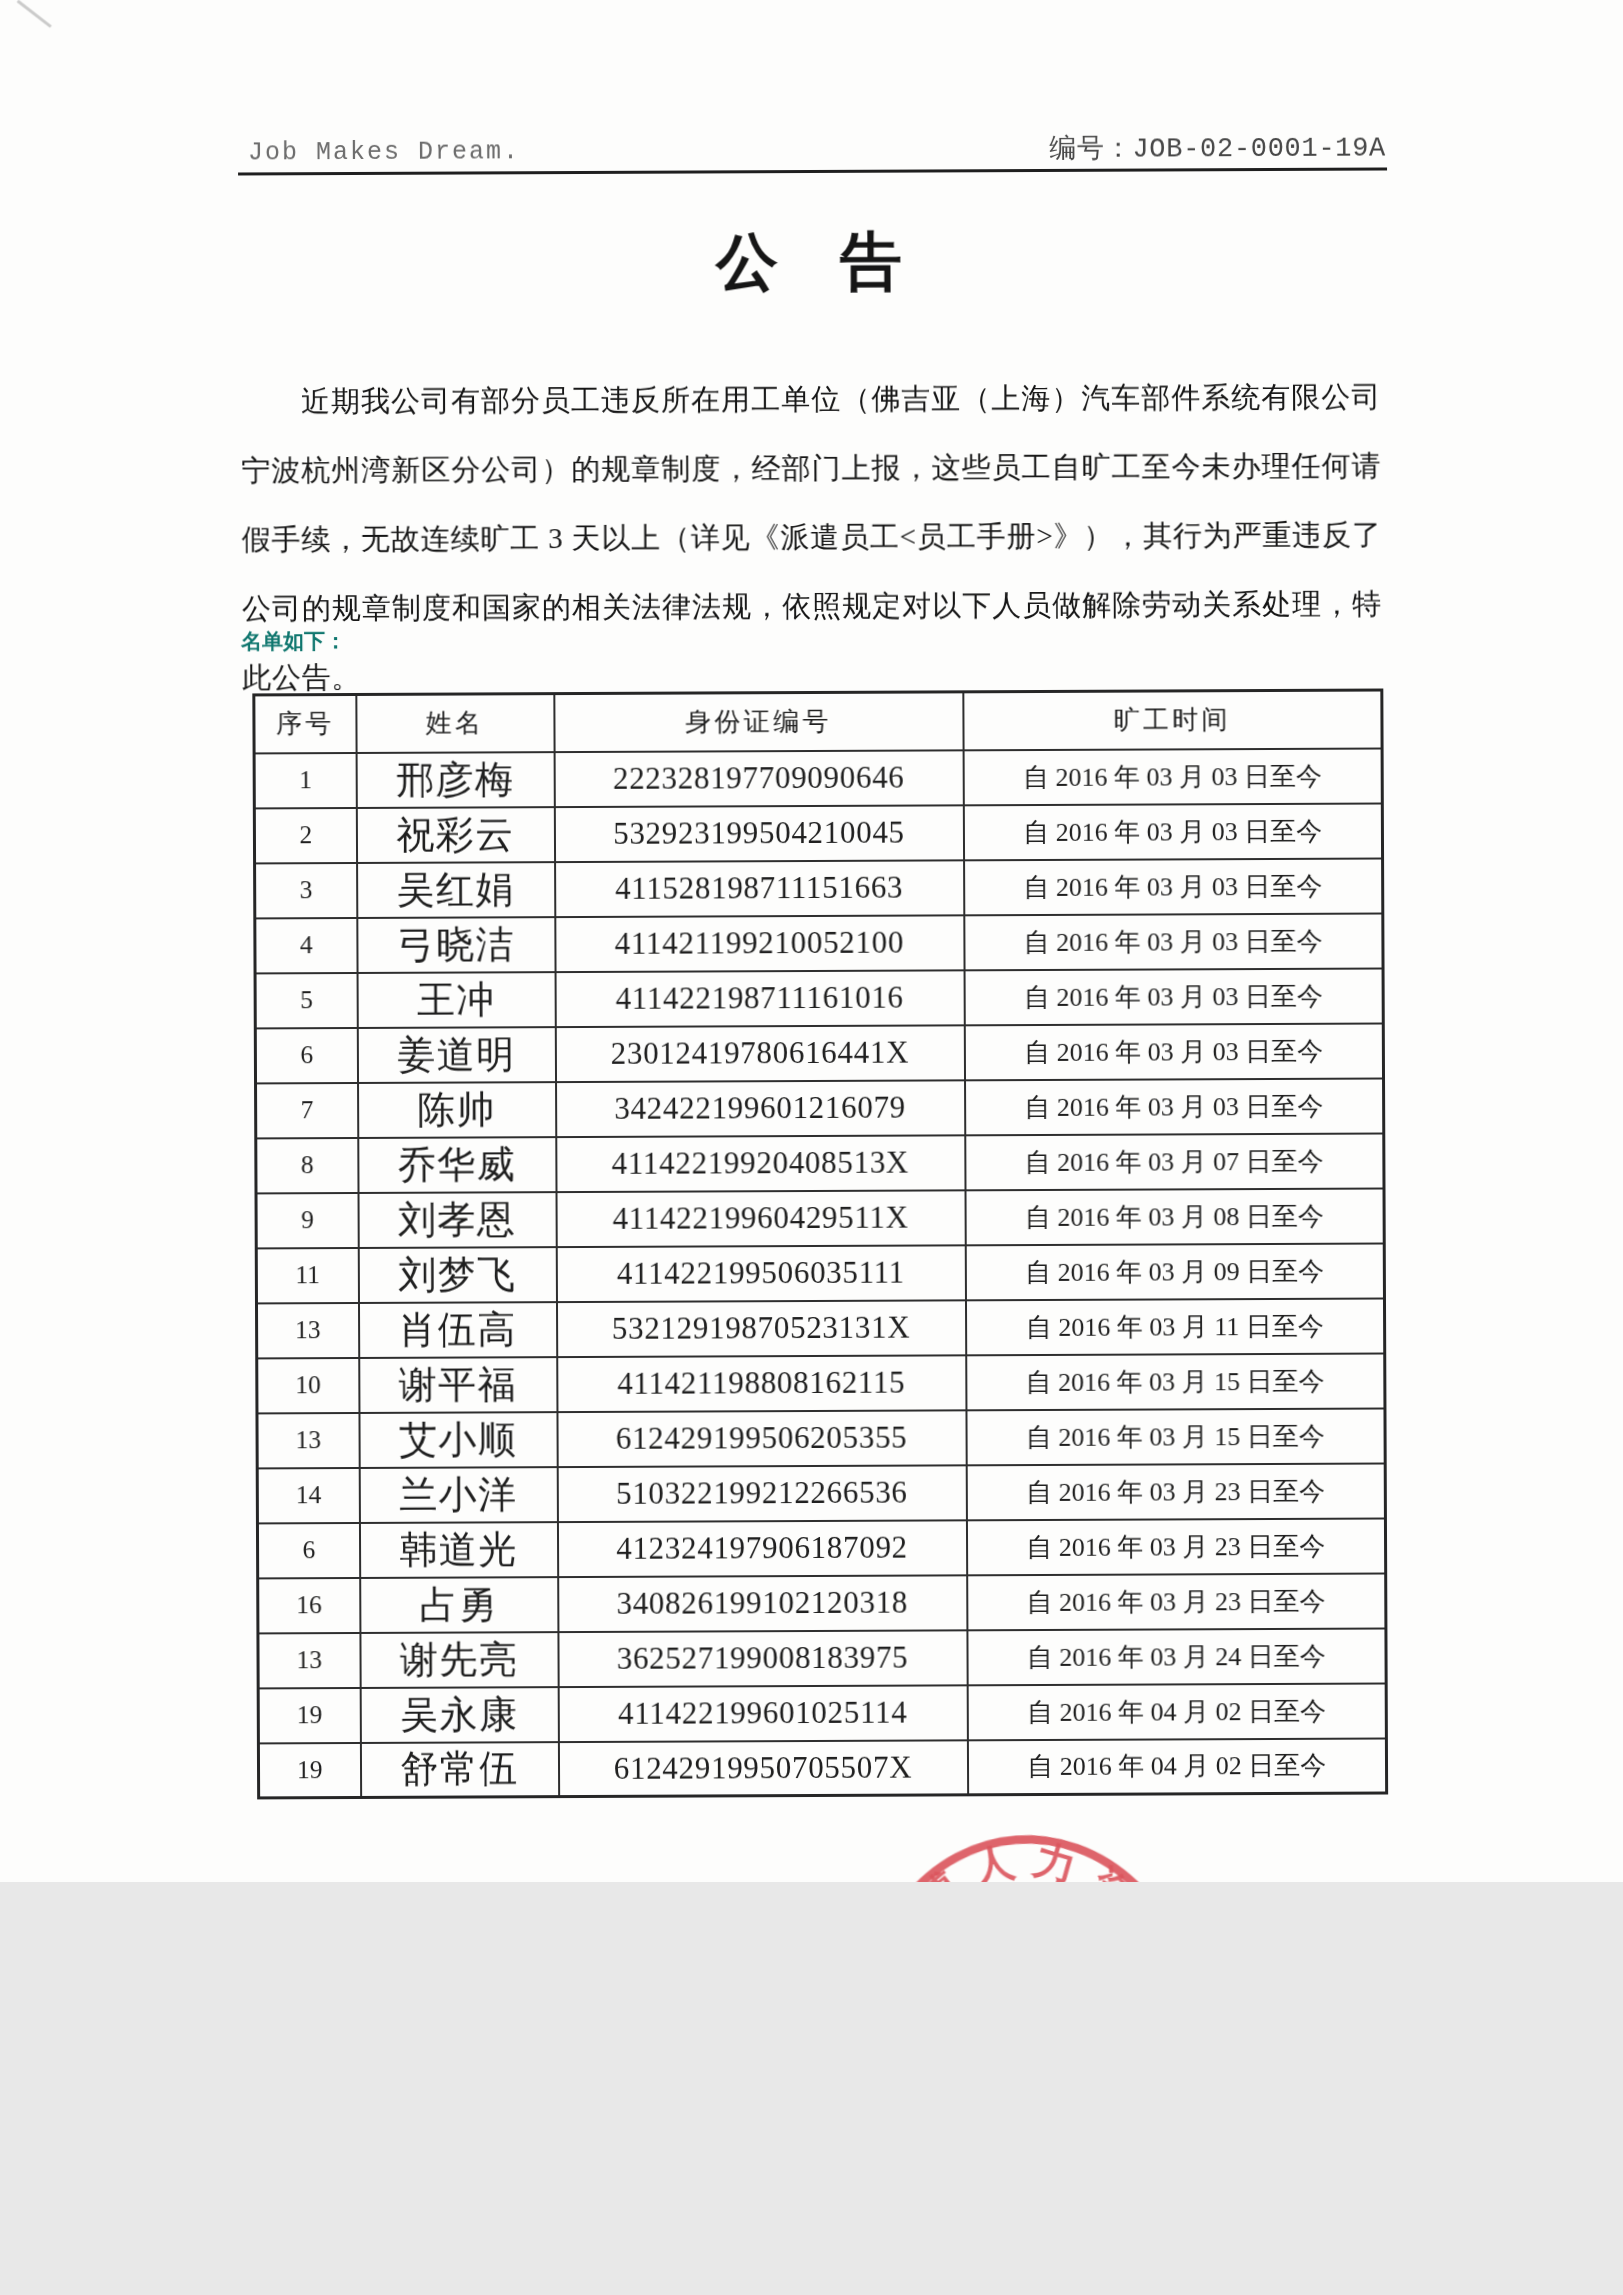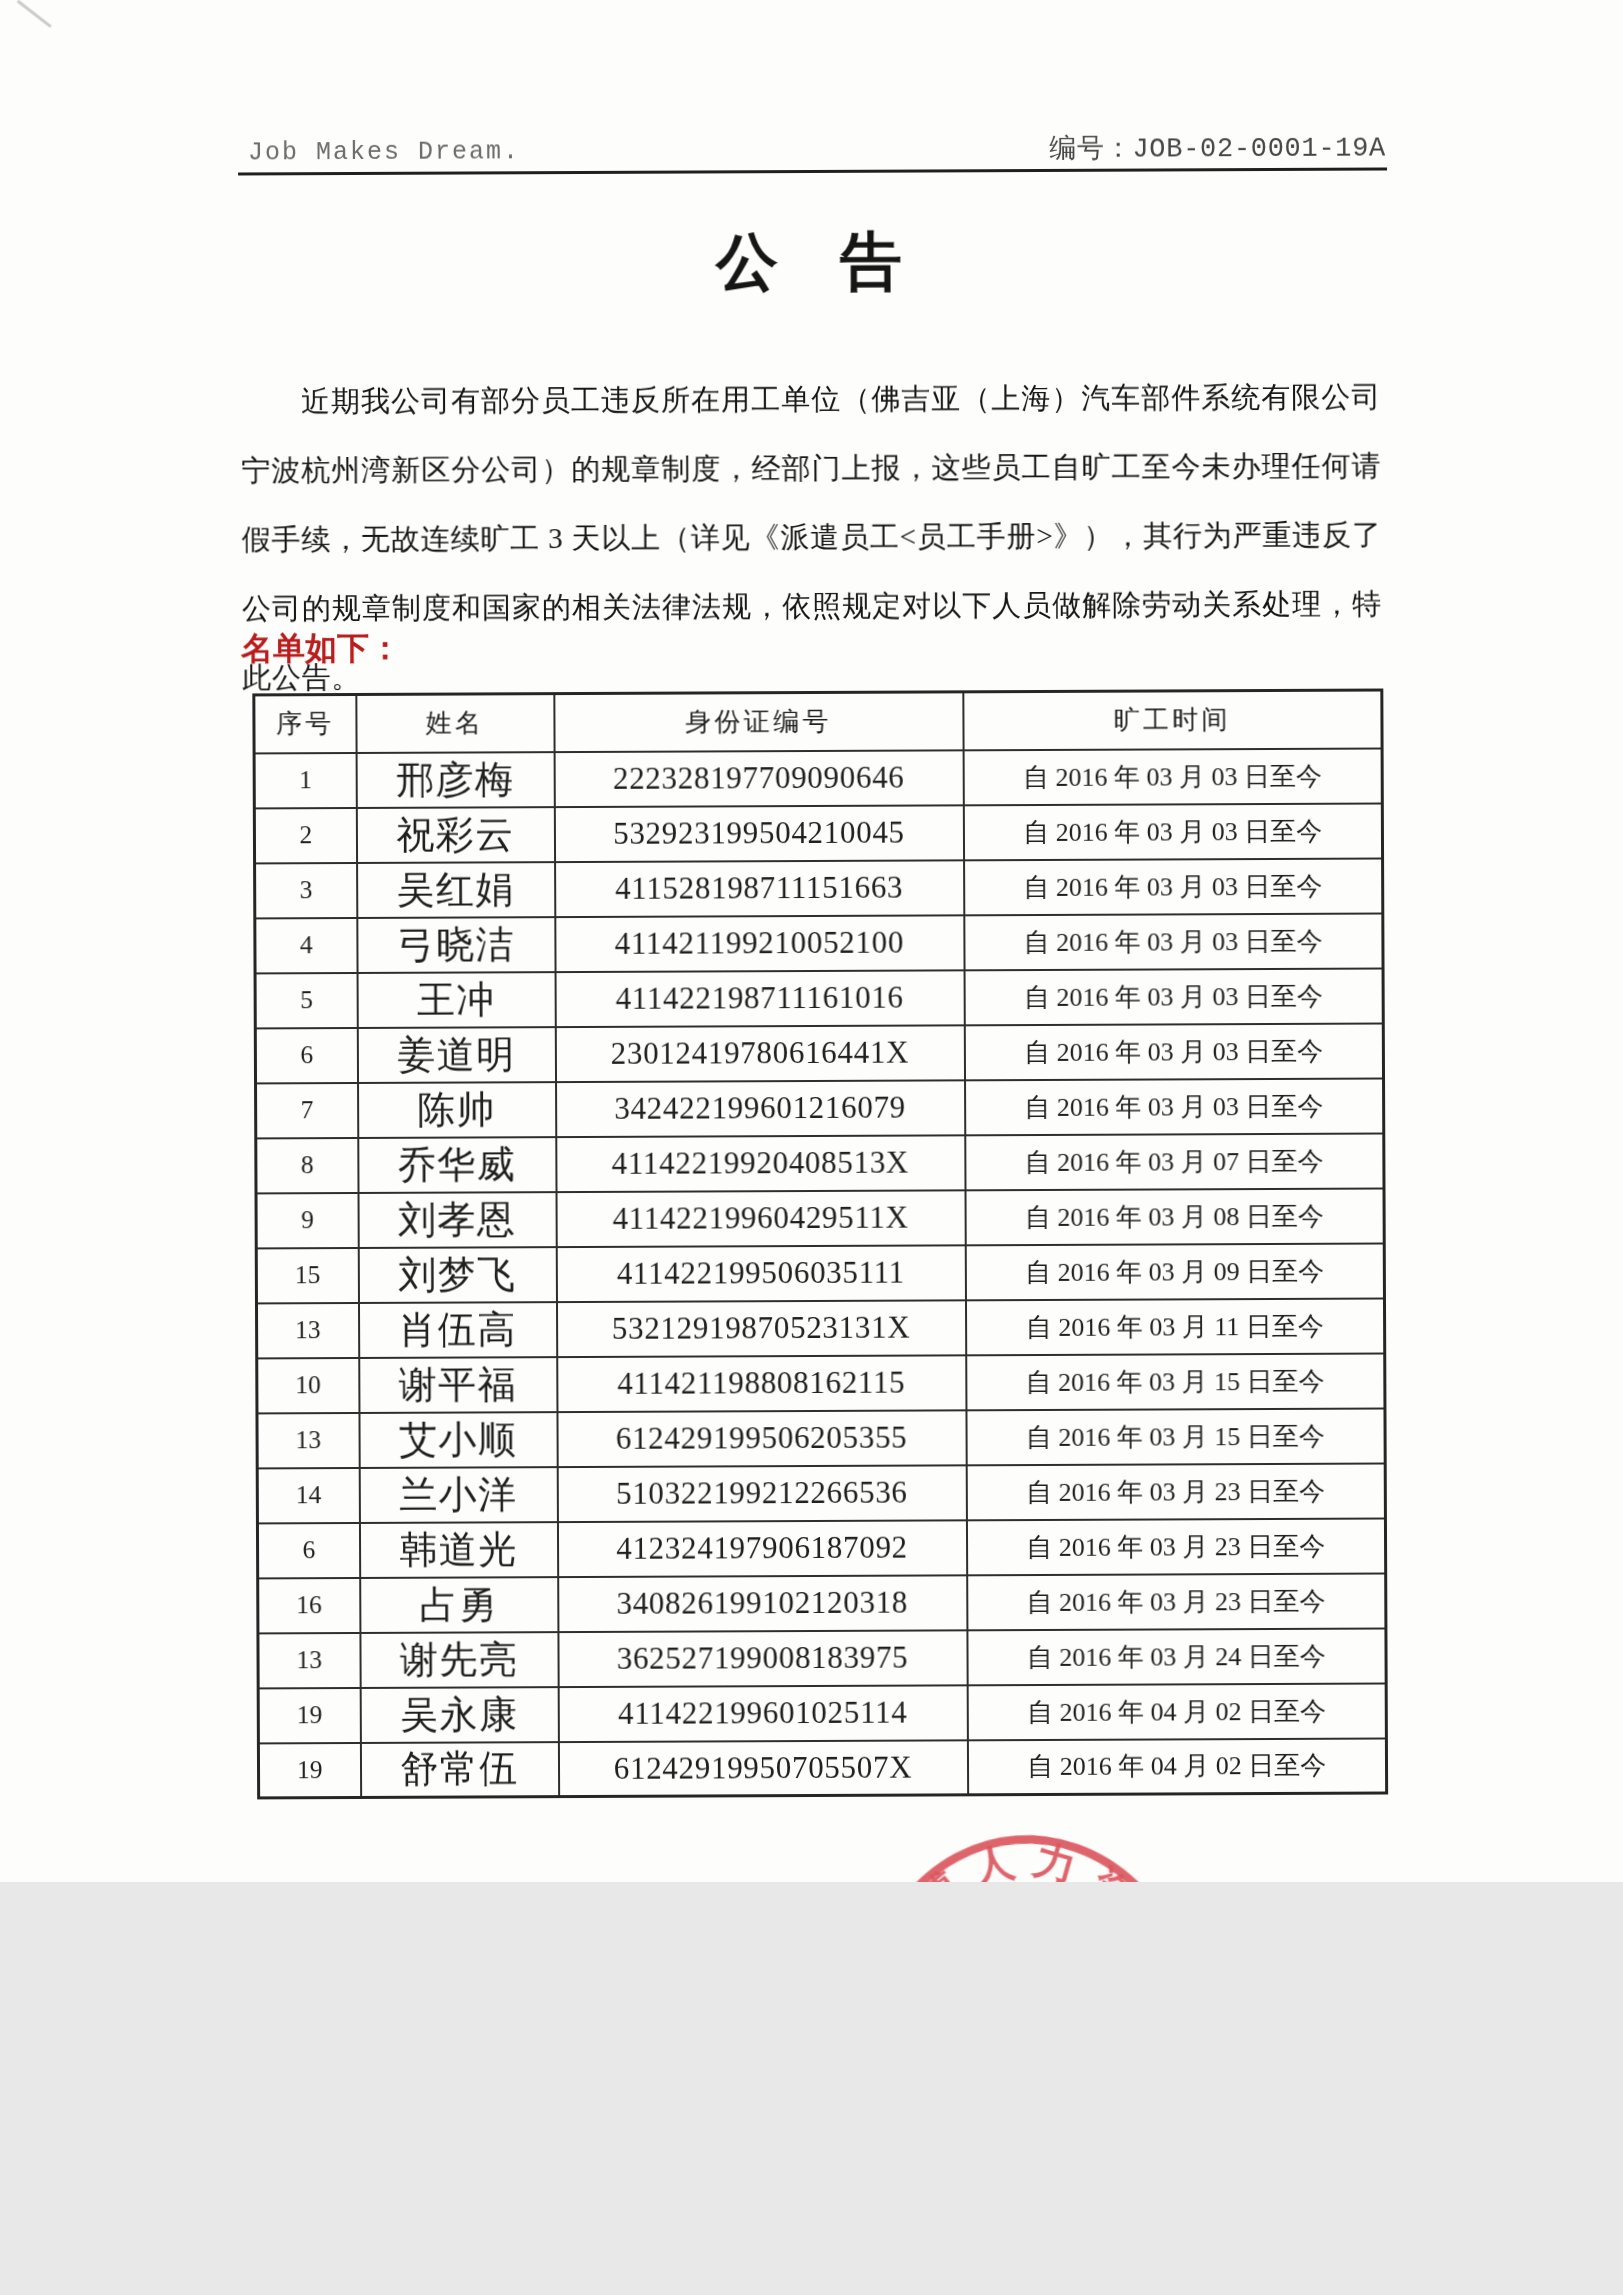--- a/index.html
+++ b/index.html
@@ -29,21 +29,21 @@
   .title {
     position:absolute; left:0; top:220px; width:1623px; text-align:center;
     font-size:62px; font-weight:bold; color:#161616;
   }
 
   .paragraph {
     position:absolute; left:243px; top:365px; width:1140px;
     font-size:29px; line-height:69px; letter-spacing:0.7px;
     text-align:justify; text-indent:60px; color:#161616;
   }
-  .list-label { position:absolute; left:242px; top:625px; font-size:32px; font-weight:bold; color:#b91c1c;font-family:Liberation Serif, serif; }
+  .list-label { position:absolute; left:242px; top:625px; font-size:21px; font-weight:bold; color:#0f766e;font-family:Liberation Serif, serif; }
 
   table.roster {
     position:absolute; left:253px; top:691px; width:1128px;
     border-collapse:collapse; table-layout:fixed;
     border:3.3px solid #262626;
   }
   .roster th, .roster td {
     border:2px solid #2e2e2e; text-align:center; vertical-align:middle;
     color:#1f1f1f; overflow:hidden;
   }
@@ -152,21 +152,21 @@
             <td>41142219920408513X</td>
             <td>自 2016 年 03 月 07 日至今</td>
           </tr>
           <tr>
             <td>9</td>
             <td>刘孝恩</td>
             <td>41142219960429511X</td>
             <td>自 2016 年 03 月 08 日至今</td>
           </tr>
           <tr>
-            <td>15</td>
+            <td>11</td>
             <td>刘梦飞</td>
             <td>411422199506035111</td>
             <td>自 2016 年 03 月 09 日至今</td>
           </tr>
           <tr>
             <td>13</td>
             <td>肖伍高</td>
             <td>53212919870523131X</td>
             <td>自 2016 年 03 月 11 日至今</td>
           </tr>

